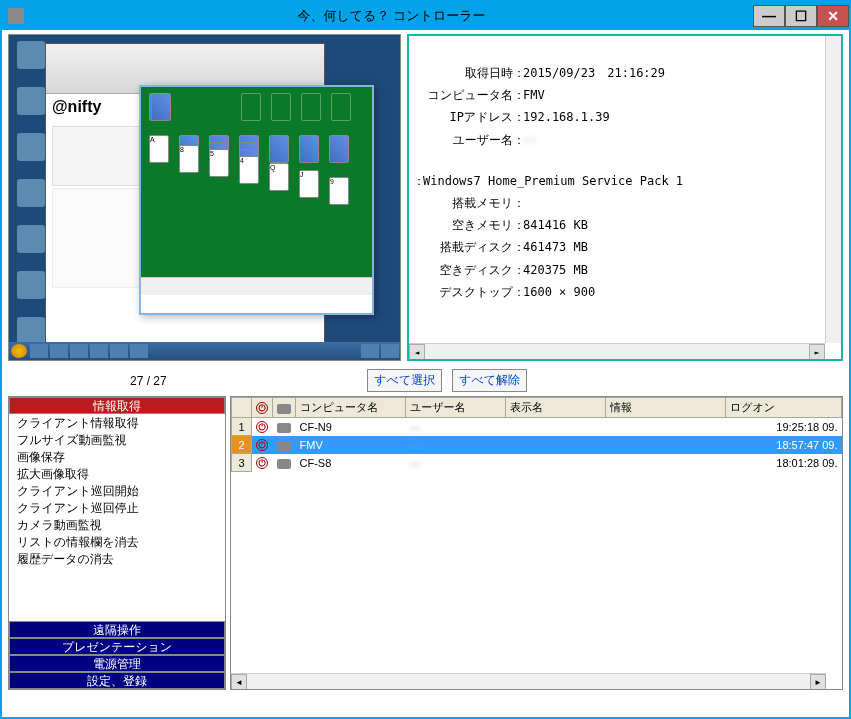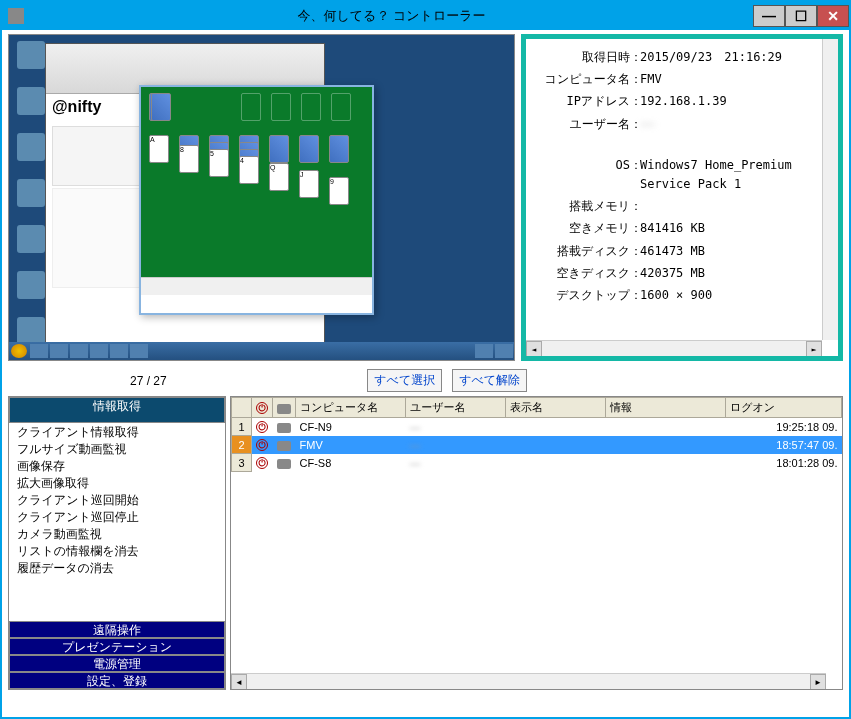--- a/index.html
+++ b/index.html
@@ -11,21 +11,21 @@
 .titlebar-icon { width: 16px; height: 16px; margin: 0 6px; background: #888; }
 .title-text { flex: 1; text-align: center; color: #000; font-size: 13px; }
 .win-btns { display: flex; }
 .win-btn { width: 32px; height: 22px; background: #ccc; border: 1px solid #555; display: flex; align-items: center; justify-content: center; font-family: Arial; font-size: 14px; font-weight: bold; }
 .win-btn.close { background: #c75050; color: #fff; }
 
 
 .content { position: absolute; top: 28px; left: 2px; right: 2px; bottom: 2px; background: #fff; }
 .top-row { display: flex; height: 335px; padding: 4px; gap: 6px; }
 .screenshot-panel { flex: 1; border: 1px solid #888; background: #1e4a7a; position: relative; overflow: hidden; }
-.info-panel { width: 322px; border: 5px solid #14b8a6; background: #fff; overflow: auto; padding: 6px 4px; font-family: "MS Gothic", monospace; font-size: 12px; position: relative; }
+.info-panel { width: 436px; border: 2px solid #14b8a6; background: #fff; overflow: auto; padding: 25px 4px; font-family: "MS Gothic", monospace; font-size: 12px; position: relative; }
 
 
 .desktop { position: absolute; inset: 0; background: #1e4a7a; }
 .desk-icon { position: absolute; width: 32px; height: 40px; }
 .desk-icon-img { width: 28px; height: 28px; background: #5b8bb0; border-radius: 3px; margin: 0 auto; }
 .desk-icon-txt { color: #fff; font-size: 8px; text-align: center; margin-top: 2px; }
 .browser-win { position: absolute; left: 36px; top: 8px; width: 280px; height: 300px; background: #fff; border: 1px solid #555; }
 .browser-chrome { height: 50px; background: linear-gradient(#f0f0f0, #d8d8d8); border-bottom: 1px solid #aaa; font-size: 8px; padding: 2px; }
 .nifty { font-size: 16px; font-weight: bold; padding: 4px 6px; }
 .solitaire-win { position: absolute; left: 130px; top: 50px; width: 235px; height: 230px; background: #fff; border: 2px solid #88b4e0; box-shadow: 2px 2px 8px rgba(0,0,0,0.3); }
@@ -50,21 +50,21 @@
 .scroll-btn { width: 16px; height: 16px; background: #e0e0e0; border: 1px solid #aaa; font-size: 8px; display: flex; align-items: center; justify-content: center; }
 
 
 .mid-row { display: flex; align-items: center; padding: 4px 10px; gap: 10px; }
 .counter { margin-left: 116px; font-size: 12px; }
 .link-btn { color: #0044cc; cursor: pointer; padding: 2px 6px; border: 1px solid #888; background: #f5f5f5; font-size: 12px; }
 
 
 .bottom-row { display: flex; height: 298px; padding: 0 4px 4px; gap: 4px; }
 .action-panel { width: 218px; border: 1px solid #888; display: flex; flex-direction: column; background: #fff; }
-.action-header { background: #0c4a6e; color: #fff; text-align: center; height: 26px; line-height: 17px; border: 1px solid #888; font-size: 12px; }
+.action-header { background: #b91c1c; color: #fff; text-align: center; height: 17px; line-height: 17px; border: 1px solid #888; font-size: 12px; }
 .action-list { flex: 1; overflow: auto; }
 .action-item { padding: 2px 8px; height: 17px; line-height: 15px; cursor: pointer; font-size: 12px; }
 .cat-header { background: #000080; color: #fff; text-align: center; height: 17px; line-height: 17px; border: 1px solid #888; font-size: 12px; cursor: pointer; }
 
 
 .table-panel { flex: 1; border: 1px solid #888; background: #fff; position: relative; overflow: hidden; }
 .table-wrap { overflow: auto; height: calc(100% - 16px); }
 table { border-collapse: collapse; width: 100%; font-size: 11px; }
 th { background: #ece9d8; border: 1px solid #aca899; padding: 2px 4px; height: 18px; text-align: left; font-weight: normal; white-space: nowrap; }
 td { padding: 2px 4px; height: 18px; white-space: nowrap; border: none; }
@@ -192,21 +192,20 @@
               <div class="info-colon">：</div>
               <div class="info-value">192.168.1.39</div>
             </div>
         <div class="info-row">
               <div class="info-label">ユーザー名</div>
               <div class="info-colon">：</div>
               <div class="info-value blur">——</div>
             </div>
         <div style="height:16px;"></div>
         <div class="info-row">
-              <div class="info-label">OS</div>
               <div class="info-colon">：</div>
               <div class="info-value">Windows7 Home_Premium Service Pack 1</div>
             </div>
         <div class="info-row">
               <div class="info-label">搭載メモリ</div>
               <div class="info-colon">：</div>
             </div>
         <div class="info-row">
               <div class="info-label">空きメモリ</div>
               <div class="info-colon">：</div>

